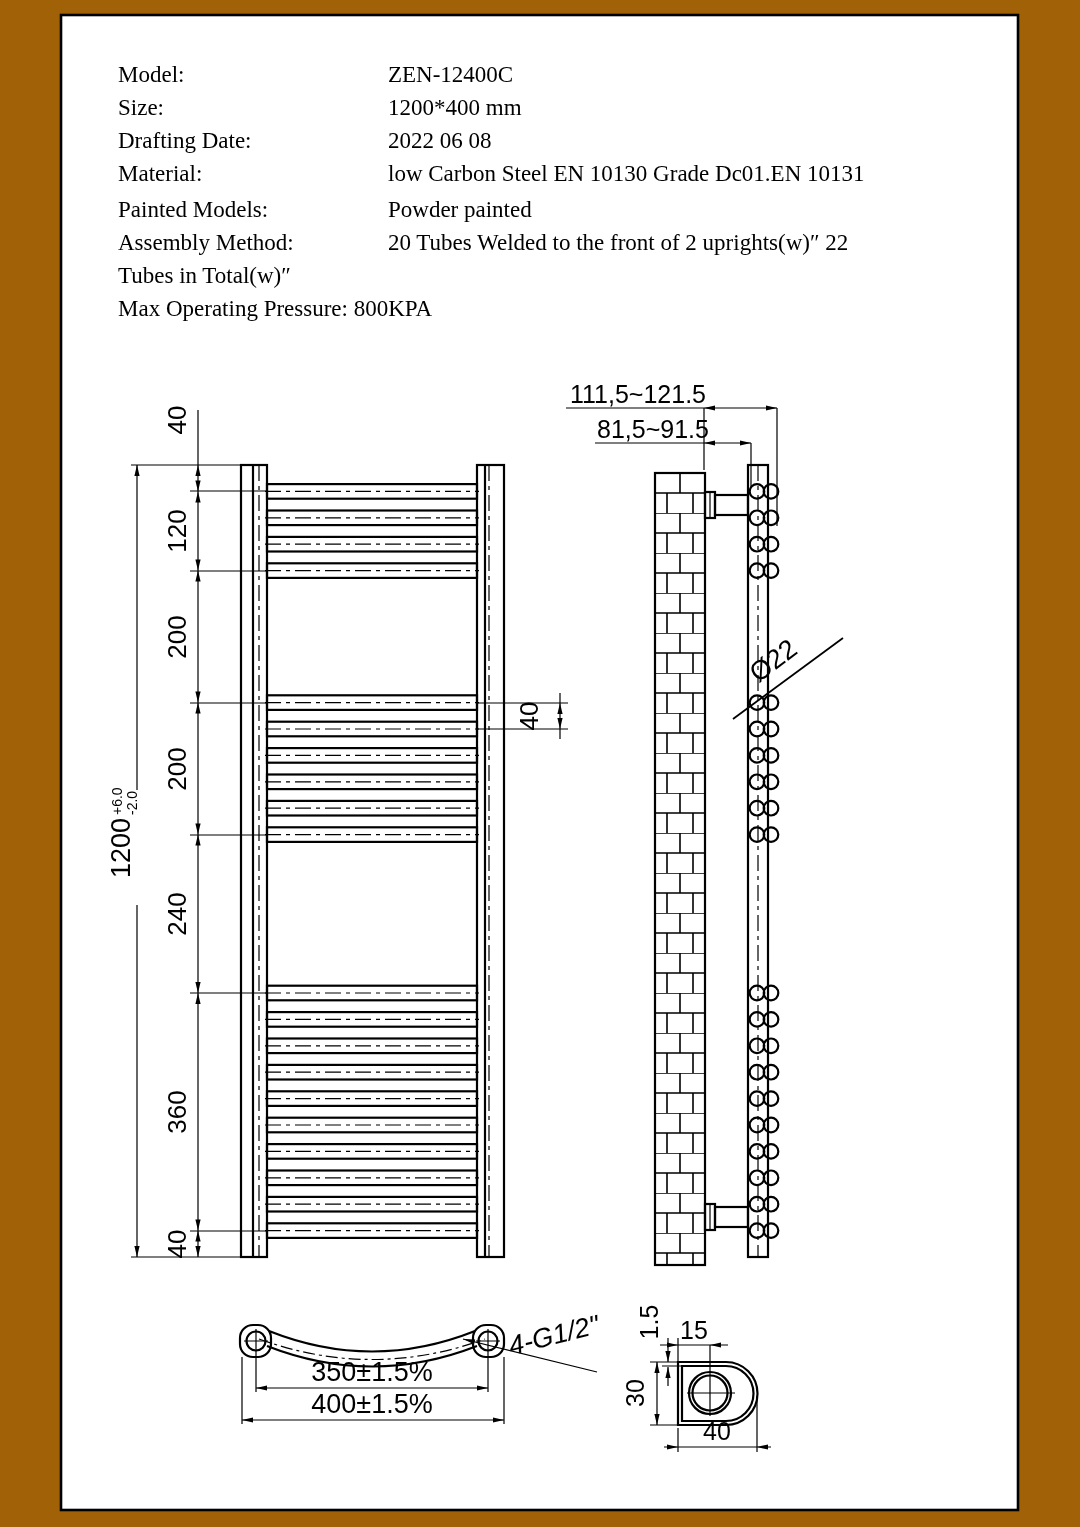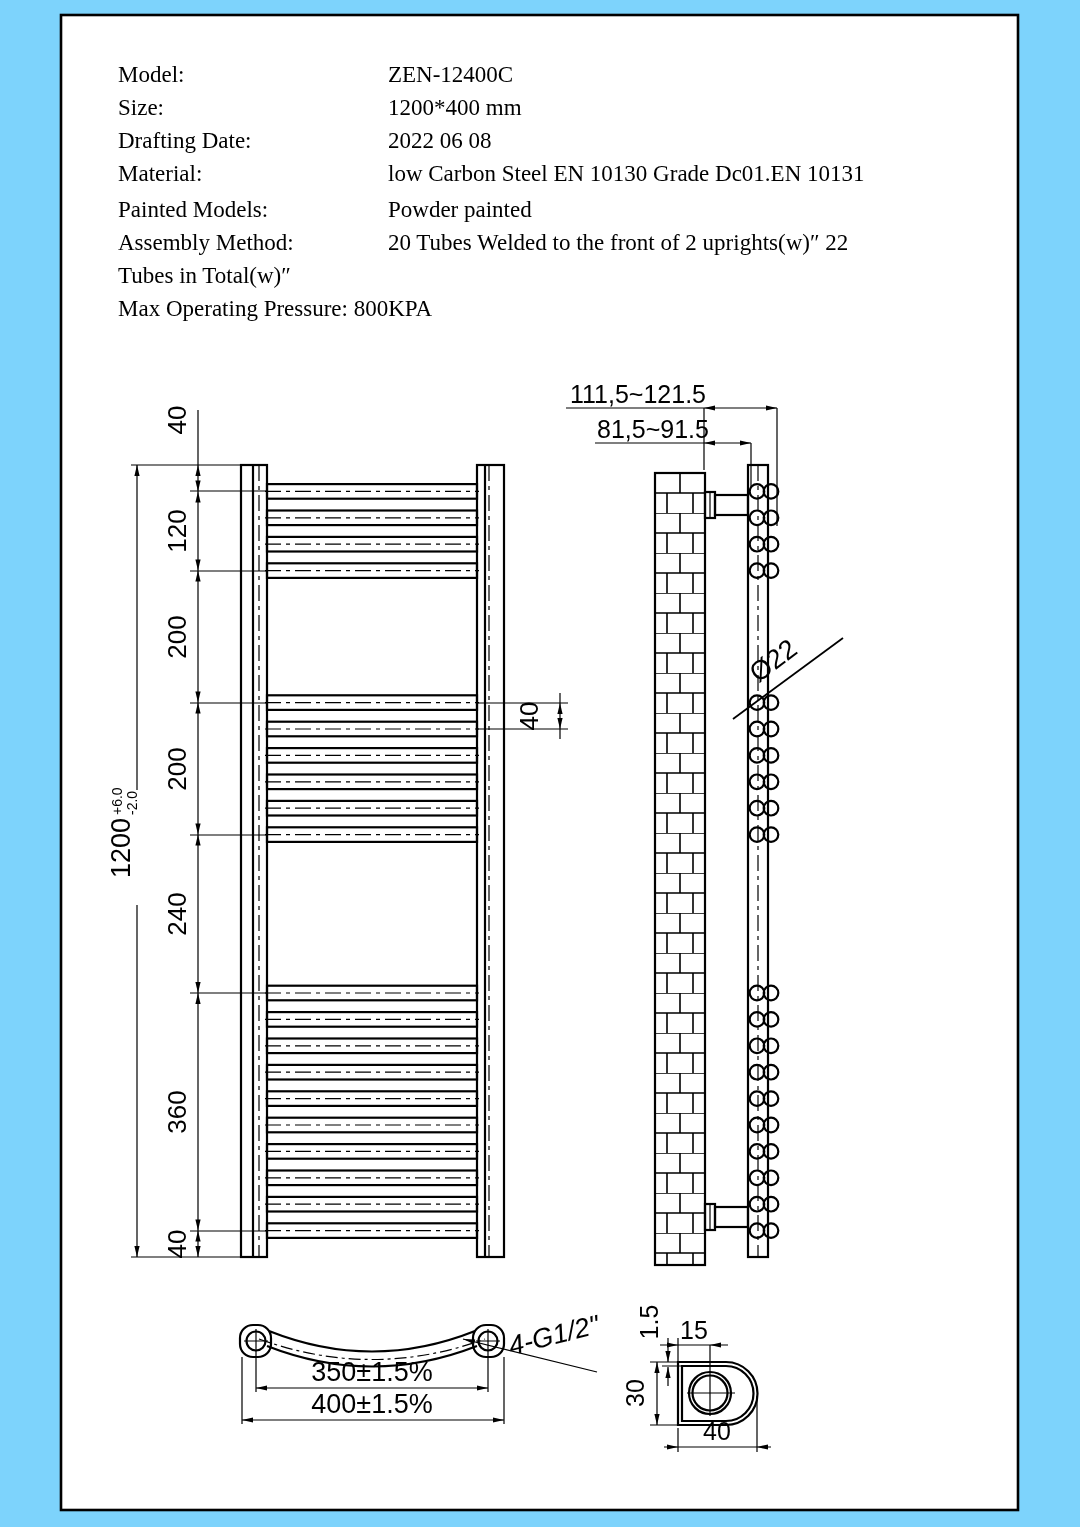--- a/index.html
+++ b/index.html
@@ -1,16 +1,16 @@
 <!DOCTYPE html>
 <html><head>
 <meta charset="utf-8">
 <style>
   html,body{margin:0;padding:0;background:#ffffff;}
-  #page{width:1080px;height:1527px;background:#7dd3fc;position:relative;}
+  #page{width:1080px;height:1527px;background:#a16207;position:relative;}
   svg{display:block;}
   .ln2{stroke:#000;stroke-width:2.2;fill:none;}
   .ln15{stroke:#000;stroke-width:1.8;fill:none;}
   .ln1{stroke:#000;stroke-width:1.2;fill:none;}
   .dd{stroke-dasharray:16 5 4 5;}
   .dd2{stroke-dasharray:12 4 3 4;}
   .arrow{fill:#000;stroke:none;}
   text{fill:#000;}
   .hdr{font-family:"Liberation Serif", serif;font-size:23px;}
   .dim{font-family:"Liberation Sans", sans-serif;font-size:26px;}

